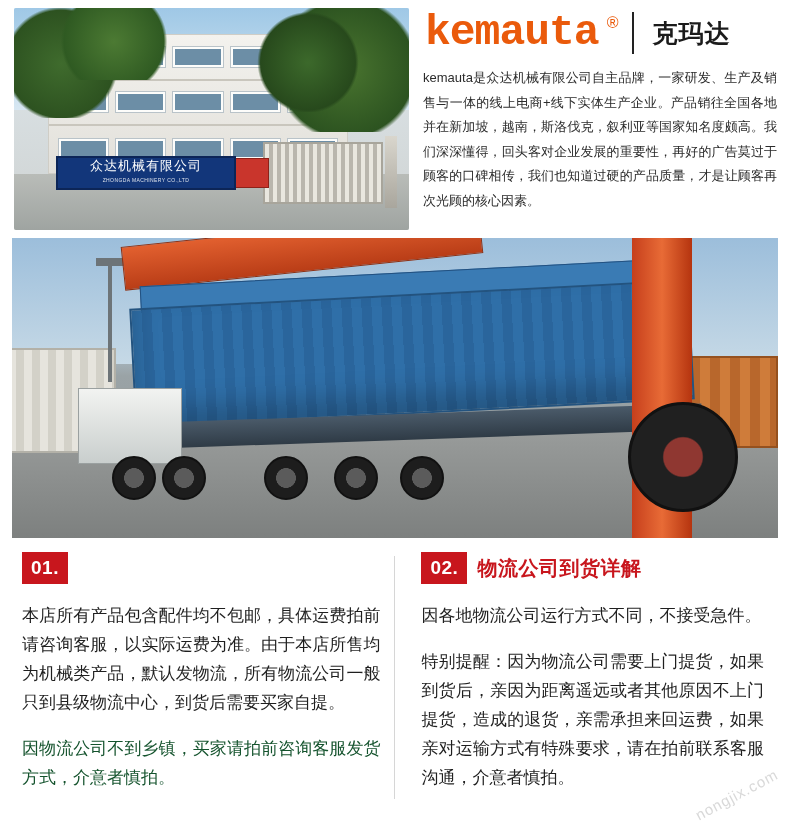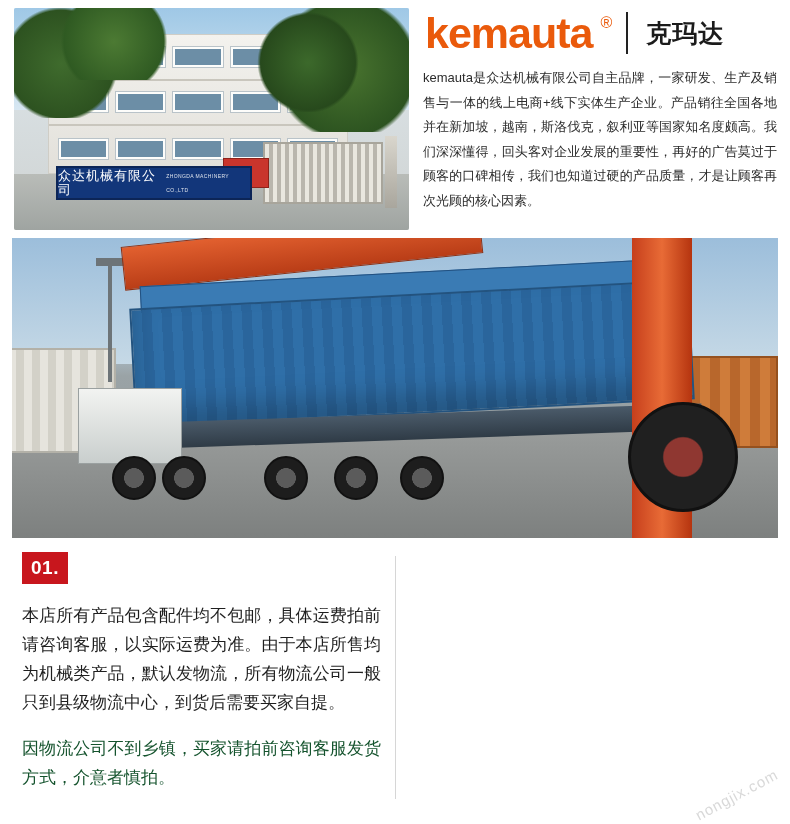--- a/index.html
+++ b/index.html
@@ -68,24 +68,24 @@
     flex: 1 1 auto; height: 20px;
     background: #6c8ea6;
     border: 2px solid #fdfdfb;
     box-shadow: 0 0 0 1px #b9c3c9;
   }
   .fp-ground {
     position: absolute; left:0; bottom:0; width:100%; height: 56px;
     background: linear-gradient(#b9bcb8, #9fa4a1);
   }
   .fp-sign {
-    position: absolute; left: 42px; bottom: 30px; width: 196px; height: 34px;
+    position: absolute; left: 42px; bottom: 40px; width: 180px; height: 34px;
     background: #12367a; border: 2px solid #0c2557;
     color: #fff; font-size: 13px; line-height: 14px;
-    display:flex; align-items:center; justify-content:center;
+    display:flex; flex-direction:column; align-items:center; justify-content:center;
     letter-spacing: 1px;
   }
   .fp-sign small { font-size: 5px; letter-spacing: .4px; opacity:.85; }
   .fp-gate {
     position: absolute; right: 26px; bottom: 26px; width: 120px; height: 62px;
     background: repeating-linear-gradient(90deg,#e9e7df 0 4px, #b9b6ad 4px 8px);
     border: 2px solid #a8a59b;
   }
   .fp-post {
     position:absolute; right: 12px; bottom: 22px; width: 12px; height: 72px;
@@ -103,21 +103,21 @@
     padding-top: 2px;
   }
   .brand-row {
     display: flex;
     align-items: center;
     gap: 10px;
     padding-left: 2px;
     margin-bottom: 10px;
   }
   .brand-name {
-    font-family: Liberation Sans, sans-serif;
+    font-family: Liberation Mono, monospace;
     font-weight: bold;
     font-size: 43px;
     line-height: 46px;
     color: #ea5a0b;
     letter-spacing: -1px;
   }
   .brand-reg {
     font-size: 16px;
     color: #ea5a0b;
     align-self: flex-start;
@@ -353,17 +353,25 @@
     <div class="col left">
       <div class="head">
         <span class="head-num">01.</span>
       </div>
       <p class="para">本店所有产品包含配件均不包邮，具体运费拍前请咨询客服，以实际运费为准。由于本店所售均为机械类产品，默认发物流，所有物流公司一般只到县级物流中心，到货后需要买家自提。</p>
       <p class="para alert">因物流公司不到乡镇，买家请拍前咨询客服发货方式，介意者慎拍。</p>
     </div>
 
     <div class="vdivider"></div>
 
+    <div class="col right">
+      <div class="head">
+        <span class="head-num">02.</span>
+        <span class="head-title">物流公司到货详解</span>
+      </div>
+      <p class="para">因各地物流公司运行方式不同，不接受急件。</p>
+      <p class="para">特别提醒：因为物流公司需要上门提货，如果到货后，亲因为距离遥远或者其他原因不上门提货，造成的退货，亲需承担来回运费，如果亲对运输方式有特殊要求，请在拍前联系客服沟通，介意者慎拍。</p>
+    </div>
 
     <div class="watermark">nongjix.com</div>
   </div>
 
 </div>
 
 </body></html>

